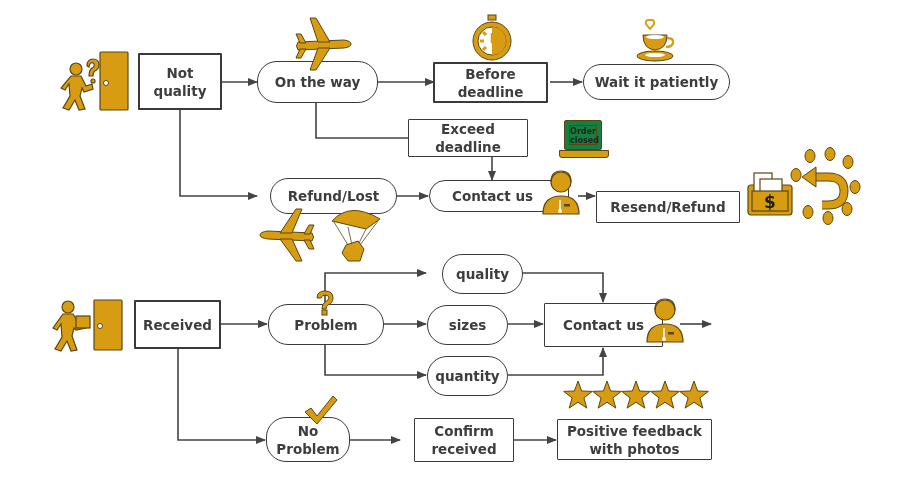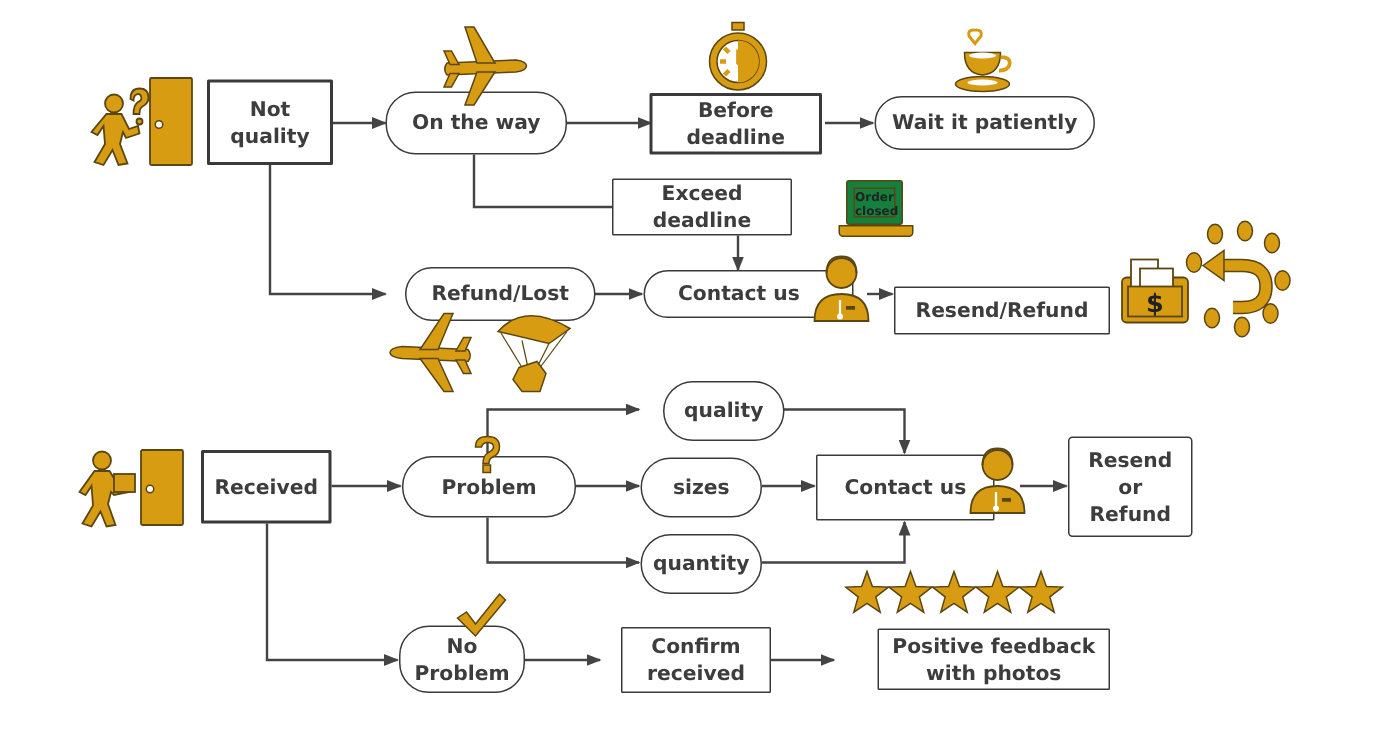--- a/index.html
+++ b/index.html
@@ -90,34 +90,29 @@
   </div>
   <div class="node pill" style="left:427px;top:305px;width:81px;height:40px;">
     <span>sizes</span>
   </div>
   <div class="node pill" style="left:427px;top:356px;width:81px;height:40px;">
     <span>quantity</span>
   </div>
   <div class="node rect" style="left:544px;top:303px;width:119px;height:44px;border-width:1.6px;justify-content:flex-start;padding-left:18px;">
     <span>Contact us</span>
   </div>
-  <div class="node rect" style="left:712px;top:291px;width:83px;height:67px;border-width:1.6px;border-radius:3px;">
-    <span>Resend
-or
-Refund</span>
-  </div>
   <div class="node pill" style="left:266px;top:417px;width:84px;height:45px;">
     <span>No
 Problem</span>
   </div>
   <div class="node rect" style="left:414px;top:418px;width:100px;height:44px;border-width:1.6px;">
     <span>Confirm
 received</span>
   </div>
-  <div class="node rect" style="left:557px;top:419px;width:155px;height:41px;border-width:1.6px;margin-left:28px;">
+  <div class="node rect" style="left:557px;top:419px;width:155px;height:41px;border-width:1.6px;">
     <span>Positive feedback
 with photos</span>
   </div>
 
   <svg class="icon" style="left:58px;top:48px;" width="74" height="66" viewBox="0 0 74 66">
     <g fill="#D89C12" stroke="#5a4612" stroke-width="1.2">
       <rect x="42" y="4" width="28" height="58" rx="1"></rect>
       <circle cx="18" cy="21" r="6"></circle>
       <path d="M13,28 L23,28 L28,38 L34,36 L35,41 L26,44 L24,40 L22,48 L27,61 L21,62 L17,52 L11,62 L5,60 L12,48 L11,36 L7,42 L3,40 Z"></path>
       <path d="M29,18 q0,-7 6,-7 q6,0 6,6 q0,4 -4,6 q-2,1 -2,5 l-4,0 q0,-6 3,-8 q3,-1 2,-4 q-1,-2 -3,-1 q-2,1 -2,4 Z"></path>

